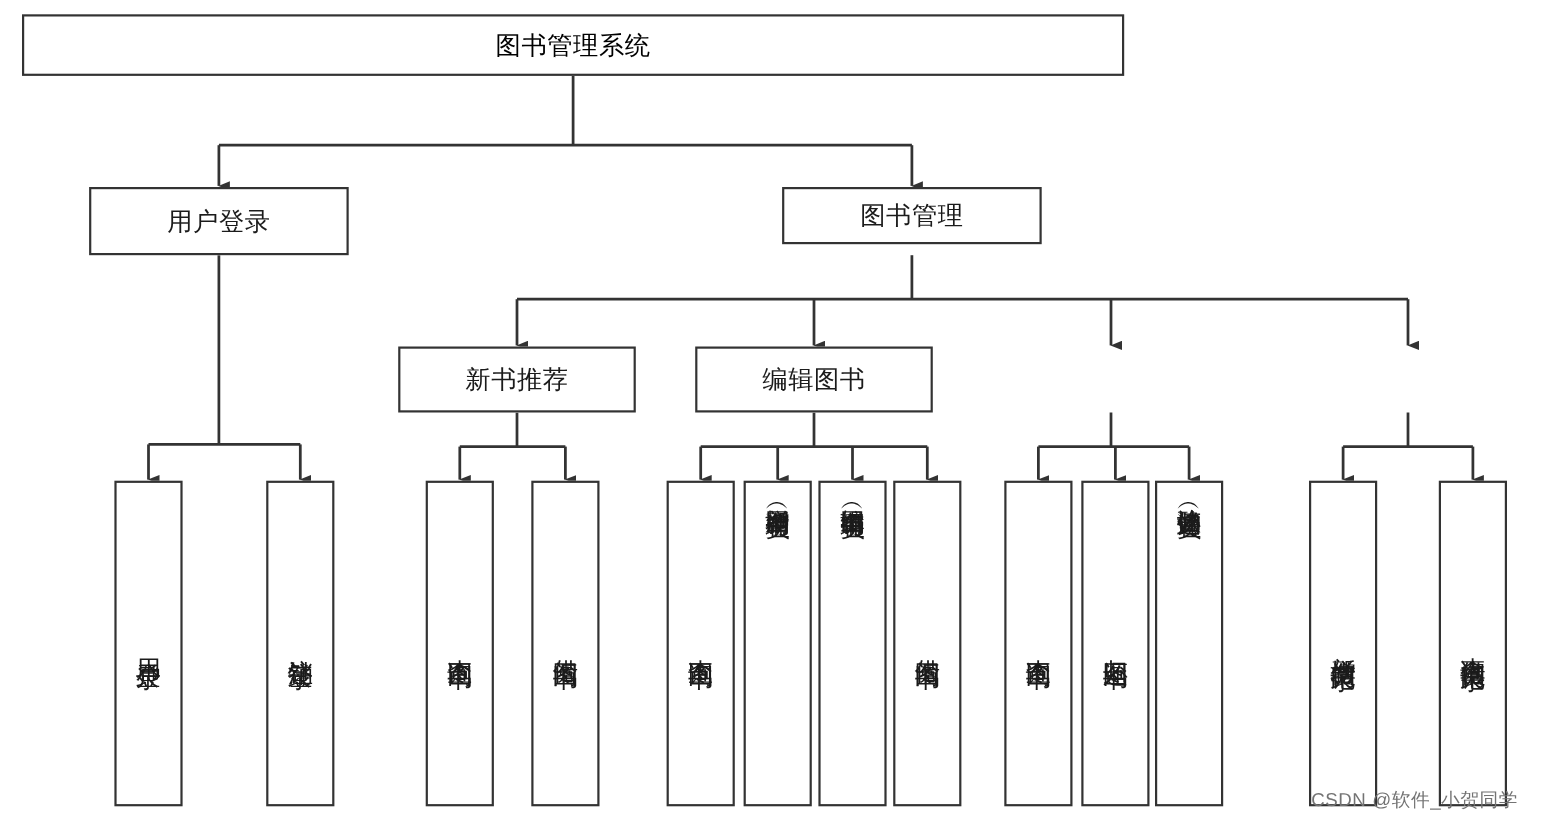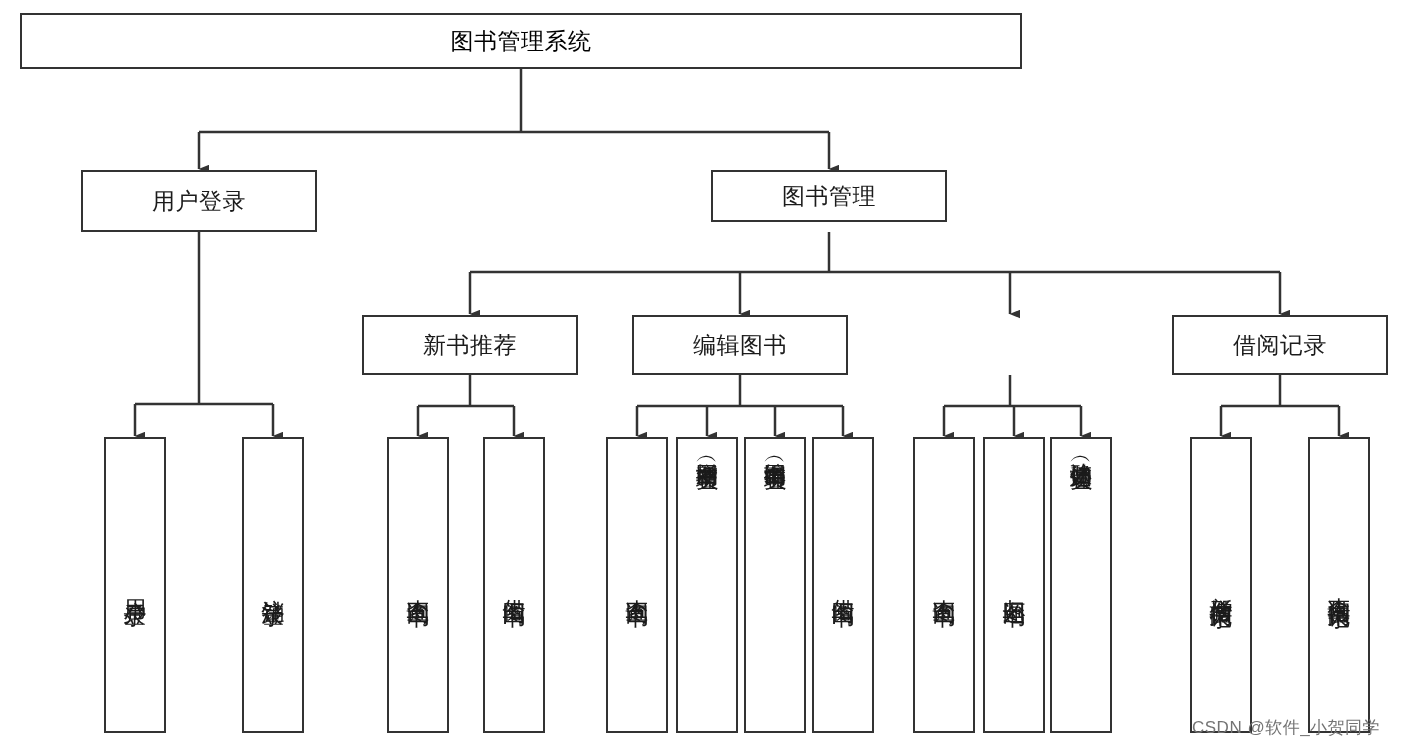--- a/index.html
+++ b/index.html
@@ -131,23 +131,20 @@
   <div class="node horizontal" style="left: 711px; top: 170px; width: 236px; height: 52px; border-color: rgb(51, 51, 51); background: rgb(255, 255, 255);">
     <span class="label" style="color: rgb(27, 27, 27);">图书管理</span>
   </div>
 
   <div class="node horizontal" style="left: 362px; top: 315px; width: 216px; height: 60px; border-color: rgb(51, 51, 51); background: rgb(255, 255, 255);">
     <span class="label" style="color: rgb(27, 27, 27);">新书推荐</span>
   </div>
   <div class="node horizontal" style="left: 632px; top: 315px; width: 216px; height: 60px; border-color: rgb(51, 51, 51); background: rgb(255, 255, 255);">
     <span class="label" style="color: rgb(27, 27, 27);">编辑图书</span>
   </div>
-  <div class="node horizontal" style="left: 1172px; top: 315px; width: 216px; height: 60px; border-color: rgb(51, 51, 51); background: rgb(255, 255, 255);">
-    <span class="label" style="color: rgb(27, 27, 27);">借阅记录</span>
-  </div>
 
   <div class="node vertical centered" style="left: 104px; top: 437px; width: 62px; height: 296px; border-color: rgb(51, 51, 51); background: rgb(255, 255, 255);">
     <span class="label" style="color: rgb(27, 27, 27);">用户登录</span>
   </div>
   <div class="node vertical centered" style="left: 242px; top: 437px; width: 62px; height: 296px; border-color: rgb(51, 51, 51); background: rgb(255, 255, 255);">
     <span class="label" style="color: rgb(27, 27, 27);">注销登录</span>
   </div>
 
   <div class="node vertical centered" style="left: 387px; top: 437px; width: 62px; height: 296px; border-color: rgb(51, 51, 51); background: rgb(255, 255, 255);">
     <span class="label" style="color: rgb(27, 27, 27);">查询图书</span>

